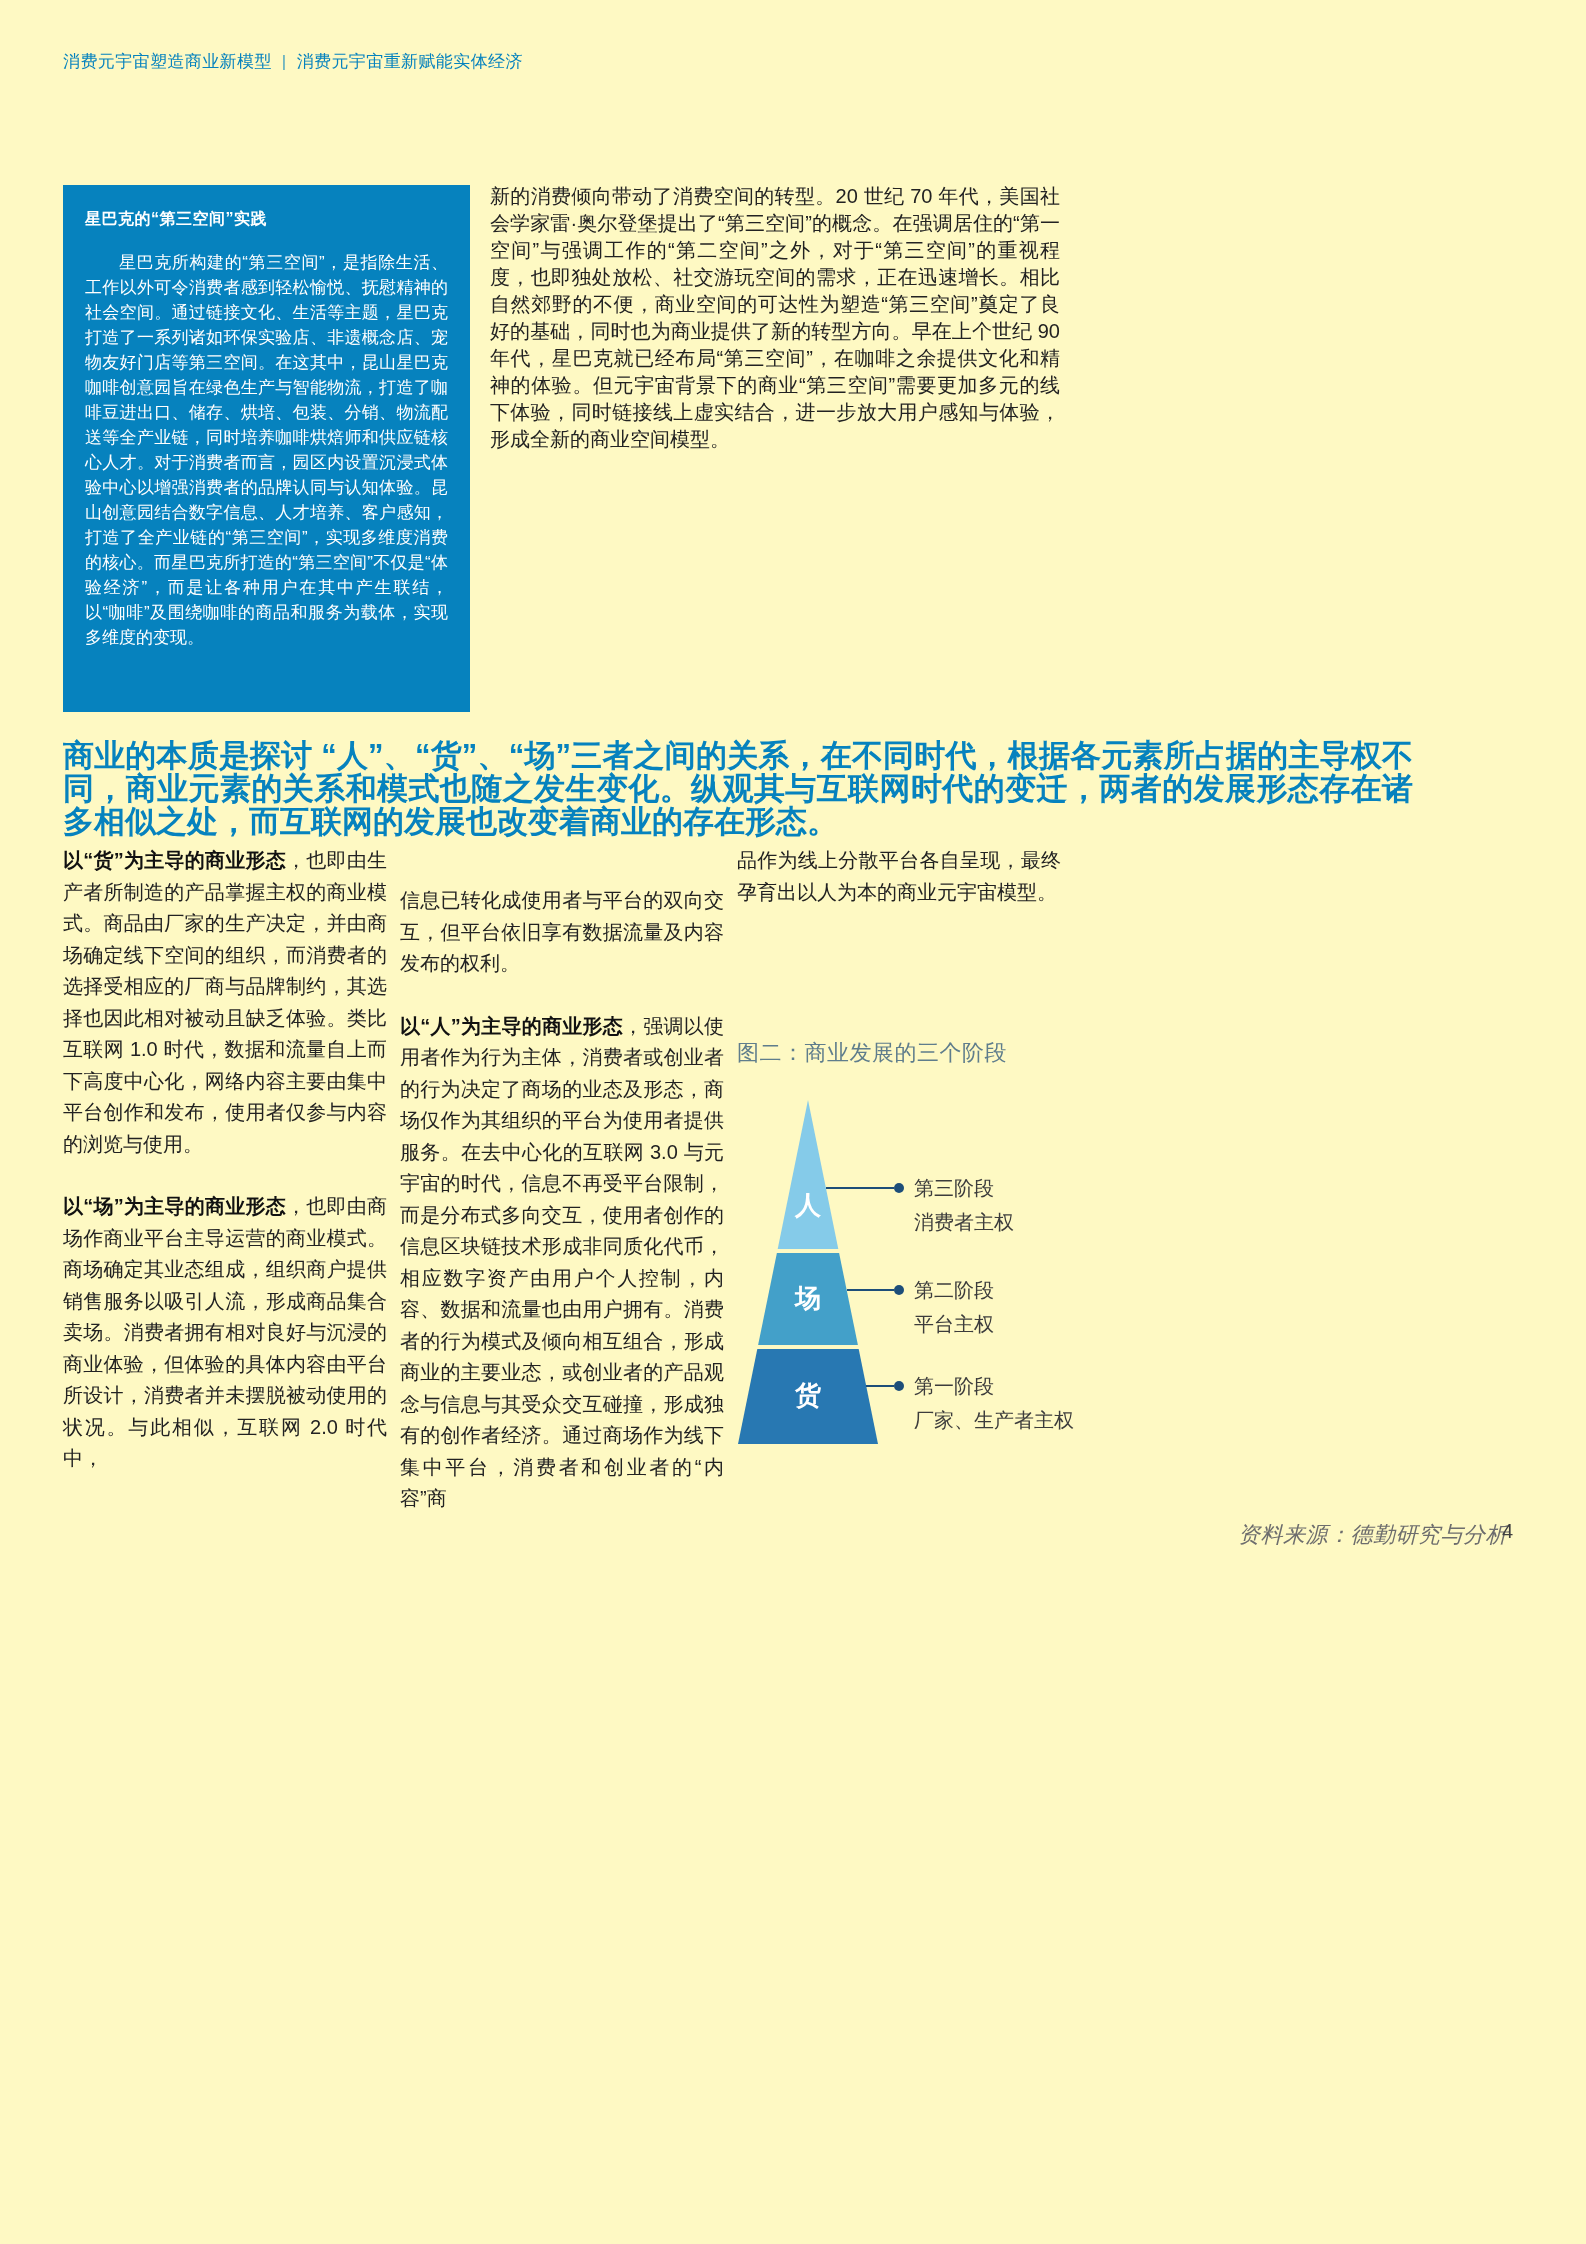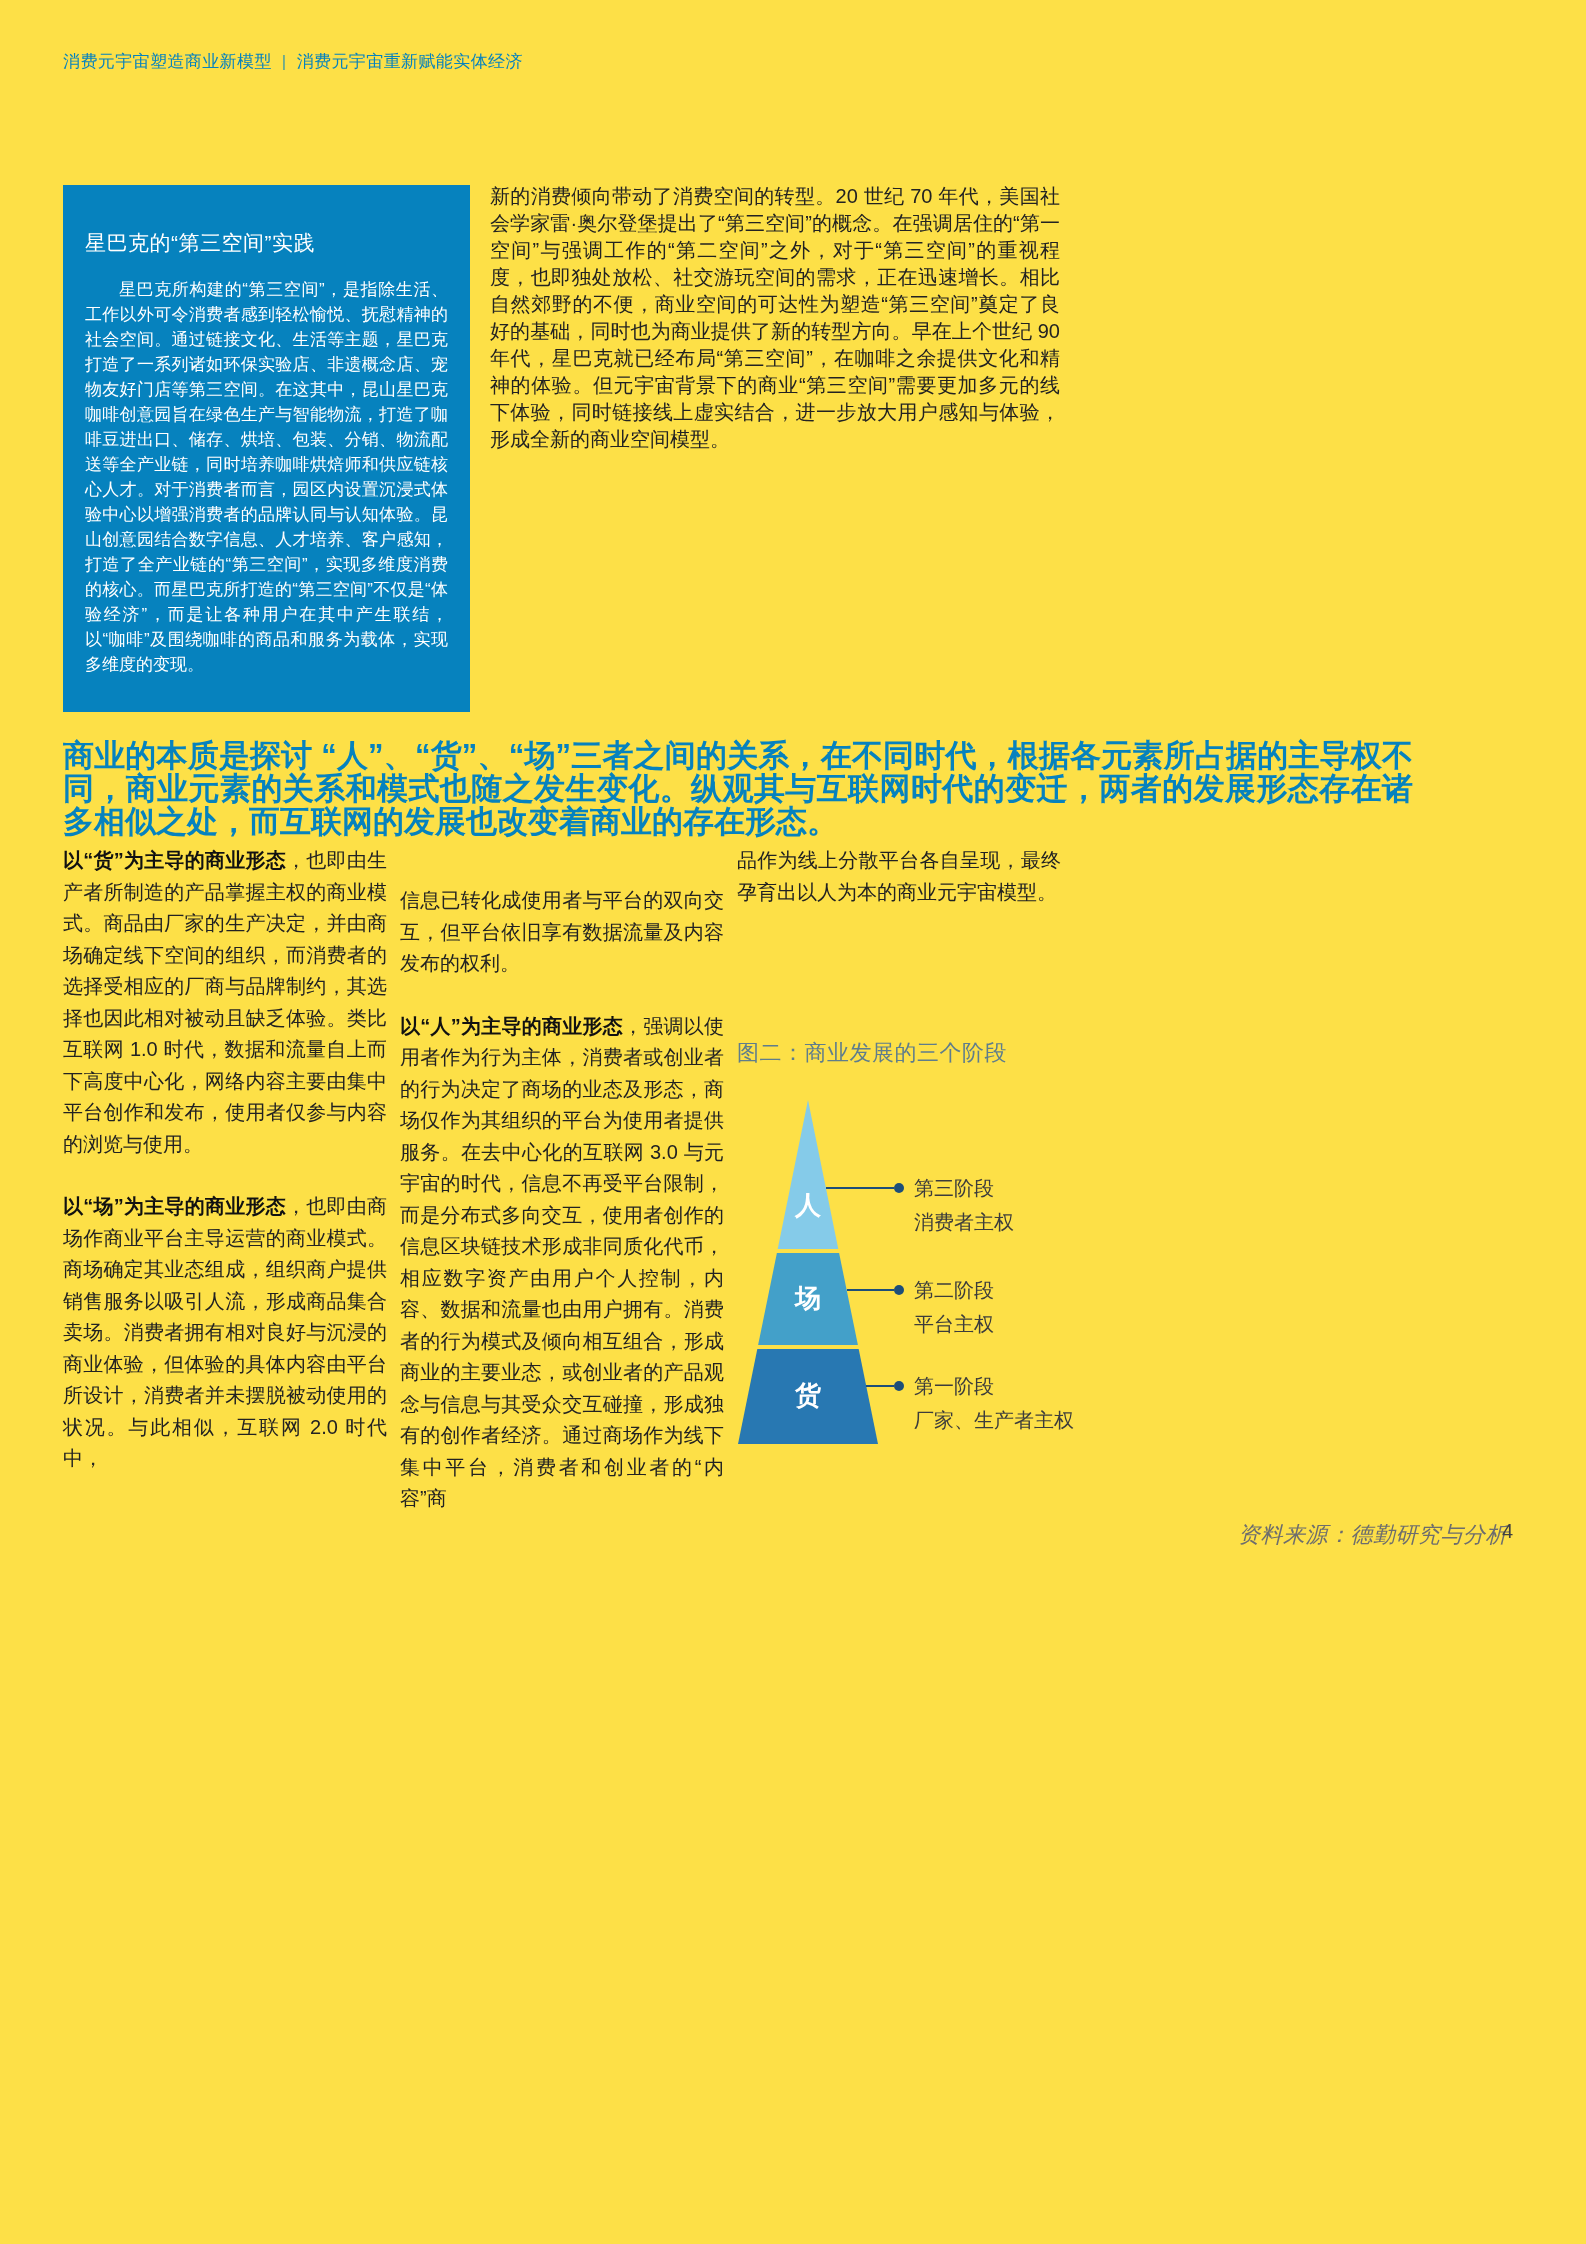--- a/index.html
+++ b/index.html
@@ -1,31 +1,31 @@
 <!DOCTYPE html>
 <html style="--accent-blue: #0682BE; --callout-bg: #0682BE; --caption-gray-blue: #5F7D8C; --connector-navy: #1D4E79;"><head>
 <meta charset="utf-8">
 <style>
   * { margin:0; padding:0; box-sizing:border-box; }
   html,body { background:#ffffff; }
   .page {
-    position:relative; width:1586px; height:2244px; background:#fde047;
+    position:relative; width:1586px; height:2244px; background:#fef9c3;
     font-family:"Liberation Sans","DejaVu Sans",sans-serif; color:#262626;
     overflow:hidden;
   }
   .abs { position:absolute; }
 
   .header { left:63px; top:50px; font-size:17px; color:var(--accent-blue); letter-spacing:0.4px; }
   .header-sep { margin:0 10px; color:var(--accent-blue); opacity:0.75; }
 
   .callout {
     left:63px; top:185px; width:407px; min-height:527px;
     background:var(--callout-bg); color:#ffffff; padding:24px 22px 26px 22px;
   }
-  .callout-title { font-size:21px; font-weight:normal; margin-bottom:20px; letter-spacing:0.5px;margin-top:20px; }
+  .callout-title { font-size:16px; font-weight:bold; margin-bottom:20px; letter-spacing:0.5px; }
   .callout-body { font-size:17px; line-height:25px; text-align:justify; text-indent:2em; }
 
   .intro { left:490px; top:183px; width:570px; font-size:20px; line-height:27px; text-align:justify; color:#222222; }
 
   .lead-para {
     left:63px; top:739px; width:1350px; font-size:31px; line-height:33px;
     font-weight:bold; color:var(--accent-blue); text-align:justify;
   }
 
   .col { top:845px; width:324px; font-size:20px; line-height:31.5px; text-align:justify; color:#222222; }

